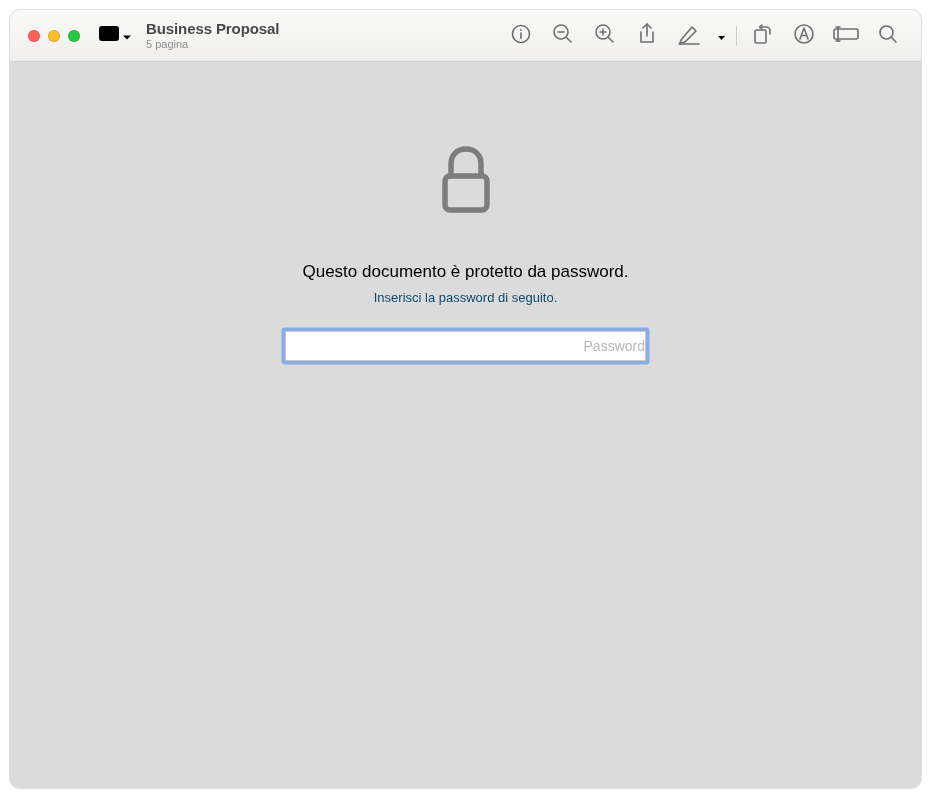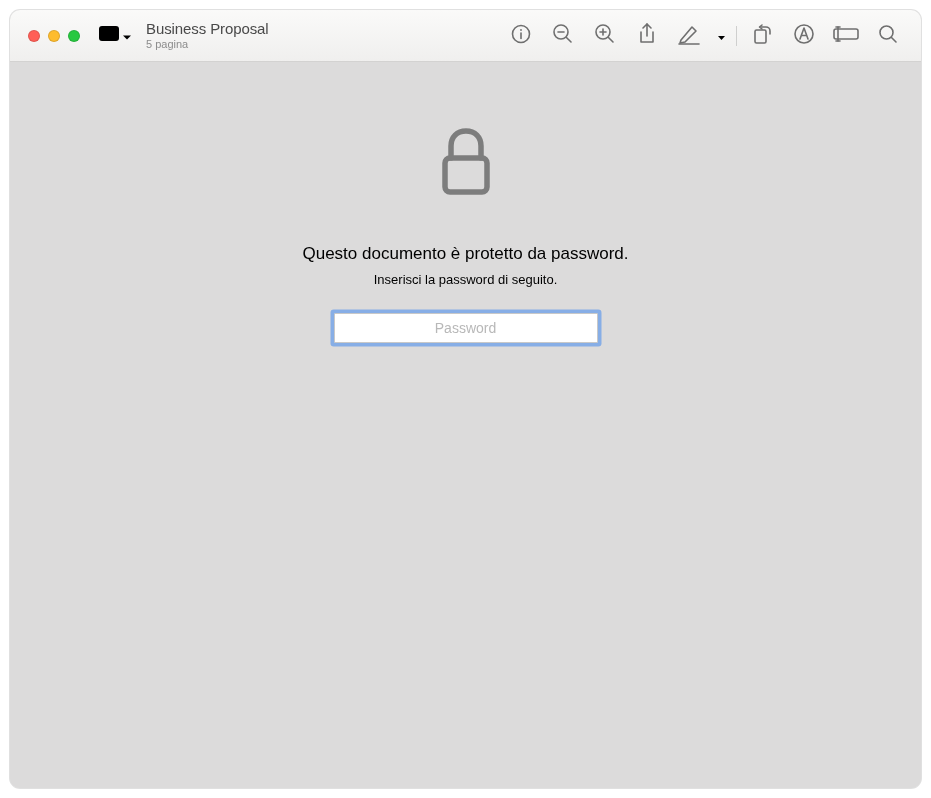--- a/index.html
+++ b/index.html
@@ -68,21 +68,21 @@
       color: #6f6f6f;
     }
     .title-block {
       display: flex;
       flex-direction: column;
       line-height: 1.15;
       margin-right: auto;
     }
     .doc-title {
       font-size: 15px;
-      font-weight: 400;
+      font-weight: 700;
       color: #494949;
       letter-spacing: -0.1px;
     }
     .doc-subtitle {
       font-size: 11px;
       font-weight: 400;
       color: #8c8c8c;
       margin-top: 1px;
     }
     .toolbar-right {
@@ -101,45 +101,45 @@
       width: 18px;
       align-items: center;
       justify-content: center;
     }
 
     .content {
       flex: 1;
       display: flex;
       flex-direction: column;
       align-items: center;
-      padding-top: 66px;
+      padding-top: 84px;
       background: #dcdbdb;
       border-radius: 7px;
     }
     .lock-icon {
       color: #7d7d7d;
       margin-bottom: 42px;
     }
     .heading {
       font-size: 17px;
       font-weight: 400;
       color: #000;
       margin-bottom: 8px;
     }
     .sub {
       font-size: 13px;
       font-weight: 400;
-      color: #000000;
+      color: #0c4a6e;
       margin-bottom: 26px;
     }
     .password-field {
-      width: 264px;
+      width: 361px;
       height: 30px;
       font-size: 14px;
-      text-align: center;
+      text-align: right;
       border: 1px solid #c8c8c8;
       border-radius: 1px;
       outline: none;
       background: #fff;
       color: #333;
       box-shadow: 0 0 0 3.5px #87aee6;
     }
     .password-field::placeholder {
       color: #b8b8b8;
     }

